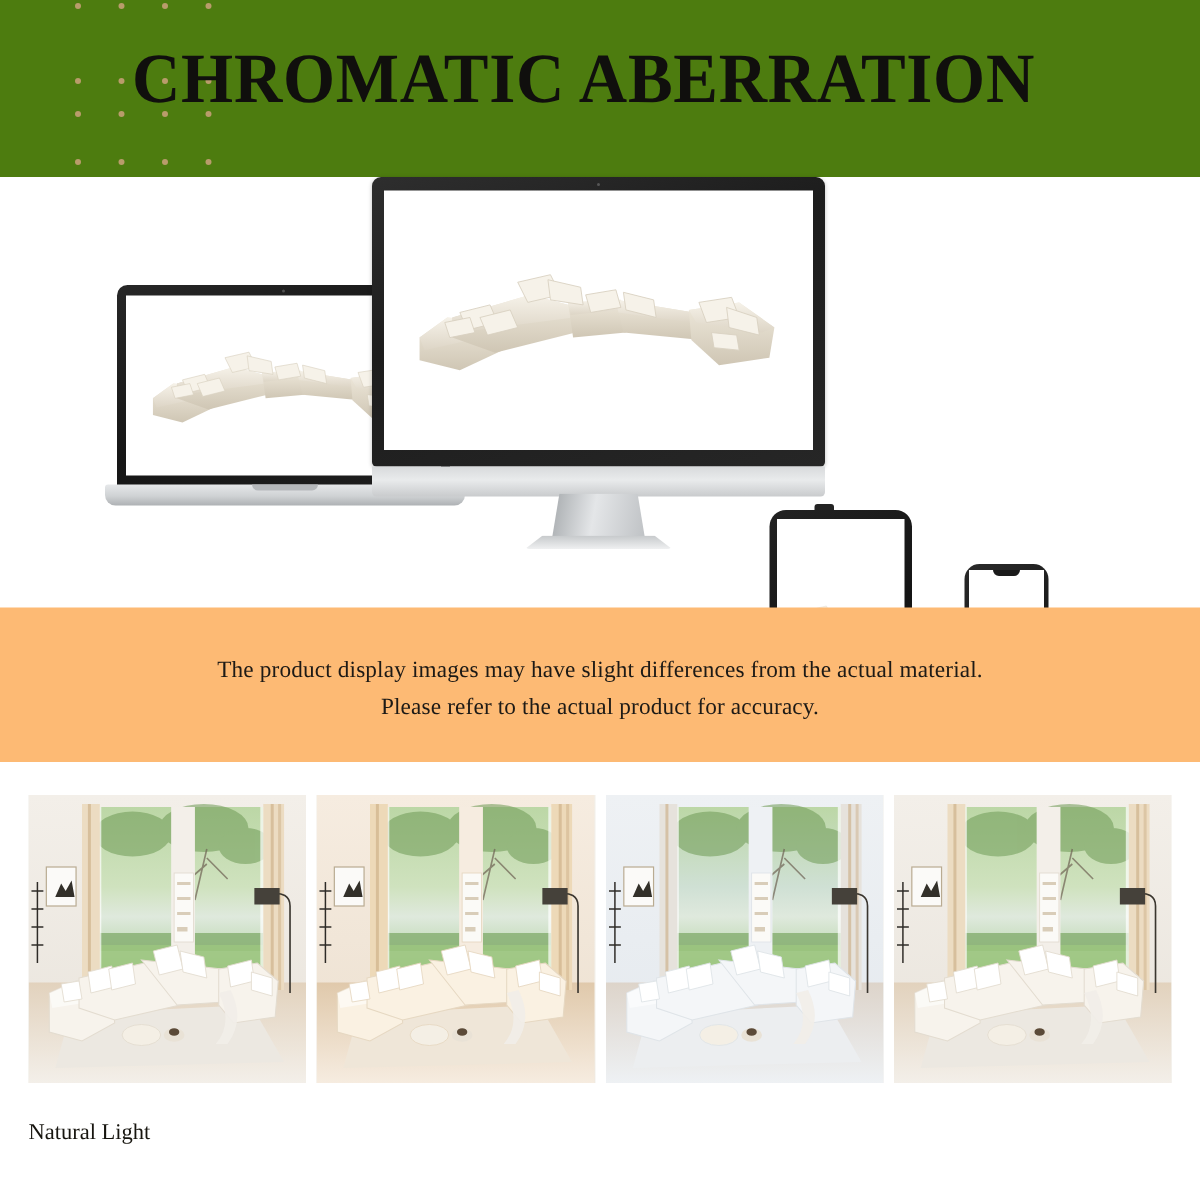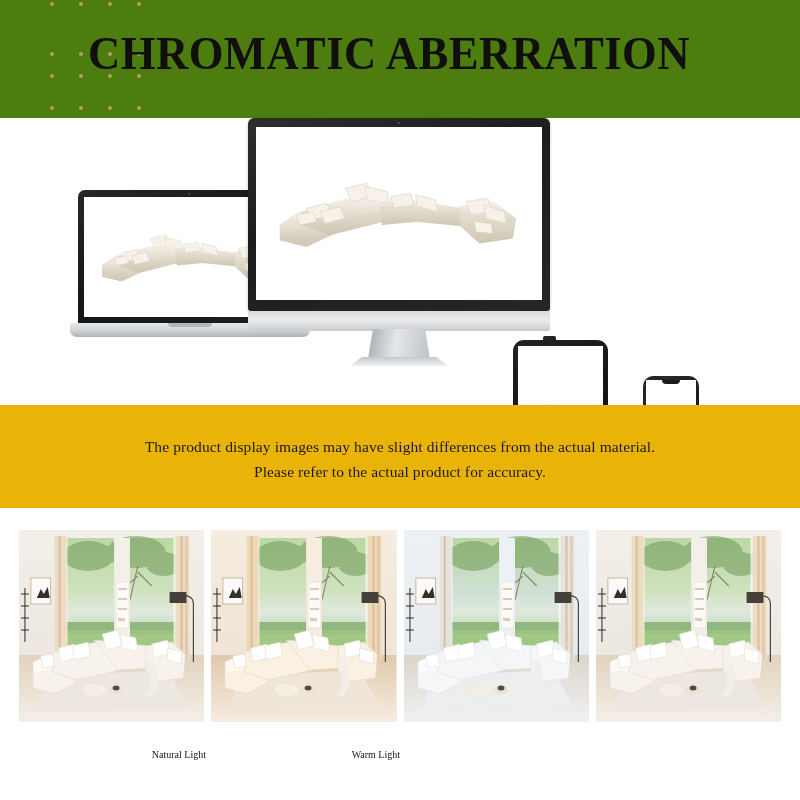--- a/index.html
+++ b/index.html
@@ -141,21 +141,21 @@
   
   .sofa-wrap {
     position: absolute; left: 0; top: 0; width: 100%; height: 100%;
     display: flex; align-items: center; justify-content: center;
   }
   .sofa-wrap svg { width: 88%; height: auto; display: block; }
 
   
   .notice {
     position: absolute; left: 0; top: 405px; width: 800px; height: 103px;
-    background: #eab308;
+    background: #fdba74;
     display: flex; flex-direction: column;
     align-items: center; justify-content: center;
     padding-top: 4px;
   }
   .notice-line {
     font-size: 15.5px;
     line-height: 25px;
     color: #1d1a16;
     font-family: "Liberation Serif", serif;
     letter-spacing: 0.1px;
@@ -177,22 +177,22 @@
     position: relative;
     overflow: hidden;
     background: #f2efe9;
   }
   .thumb svg { display: block; width: 100%; height: 100%; }
   .labels {
     position: absolute; left: 19px; top: 225px;
     width: 762px; display: flex; gap: 7px;
   }
   .label {
-    width: 187px; text-align: right;
-    font-size: 10px; line-height: 20px;
+    width: 187px; text-align: left;
+    font-size: 15px; line-height: 20px;
     color: #17150f;
     font-family: "Liberation Serif", serif;
   }
 </style>
 </head>
 <body>
 
 <div class="header">
   <div class="dot-grid">
       <div class="dot" style="left: 0px; top: 0px; background: rgb(185, 156, 107);"></div>
@@ -744,15 +744,14 @@
     <path d="M128 132 Q138 152 126 166 L134 166 Q146 150 136 130 Z" fill="#f1eee8" opacity="0.92"></path>
 
     <ellipse cx="76" cy="160" rx="13" ry="7" fill="#f4efe5" stroke="#e3dcd0" stroke-width="0.6"></ellipse>
     <ellipse cx="98" cy="160" rx="7" ry="4.5" fill="#e9e2d6"></ellipse>
     <ellipse cx="98" cy="158" rx="3.5" ry="2.5" fill="#5b4a38"></ellipse>
   </svg>
       </div>
     </div>
   <div class="labels">
       <div class="label">Natural Light</div>
-      <div class="label">Warm Light</div>
     </div>
 </div>
 
 </body></html>

